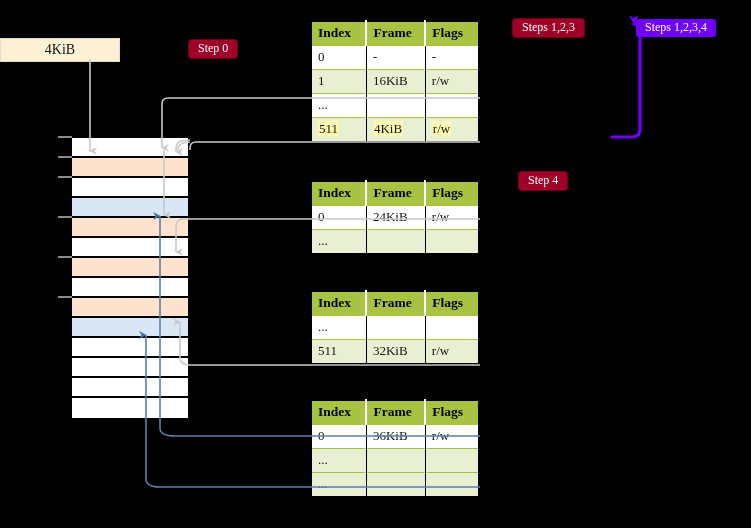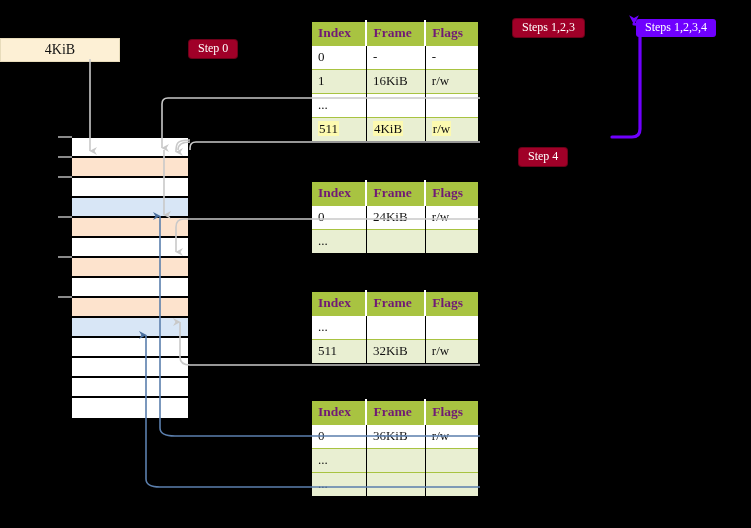--- a/index.html
+++ b/index.html
@@ -21,21 +21,21 @@
   .badge{
     position:absolute;display:flex;align-items:center;justify-content:center;
     font-size:12px;color:#fff;border-radius:3px;padding:2px 9px 3px 9px;
     box-sizing:border-box;white-space:nowrap;line-height:1.1;
   }
   .badge-red{background:#a00028;box-shadow:0 0 0 1px #6d0019;}
   .badge-violet{background:#6f00ff;}
 
   #badge-step0{left:189px;top:40px;}
   #badge-step123{left:513px;top:19px;}
-  #badge-step4{left:519px;top:148px;}
+  #badge-step4{left:519px;top:172px;}
   #badge-step1234{left:636px;top:19px;}
 
   
   #memory-block{
     position:absolute;left:70px;top:136px;width:120px;height:280px;
     border:2px solid #000;box-sizing:border-box;background:#fff;
   }
   .mem-row{
     height:20px;box-sizing:border-box;border-bottom:2px solid #000;
     width:100%;
@@ -47,21 +47,21 @@
 
   
   .tick{position:absolute;left:58px;width:14px;height:0;border-top:2px solid #8a8a8a;}
 
   
   table.pt{
     position:absolute;border-collapse:collapse;background:#fff;
     border:2px solid #000;font-size:13px;color:#111;
   }
   table.pt th{
-    background:#a8c341;color:#701a75;font-weight:bold;text-align:left;
+    background:#a8c341;color:#000000;font-weight:bold;text-align:left;
     padding:3px 6px 4px 6px;border-right:2px solid #ffffff;
     font-size:13.5px;
   }
   table.pt th:last-child{border-right:none;}
   table.pt td{
     padding:3px 6px 4px 6px;border-right:1px solid #000;
     border-top:1px solid #a8c341;height:20px;box-sizing:border-box;
     vertical-align:middle;
   }
   table.pt td:last-child{border-right:none;}

